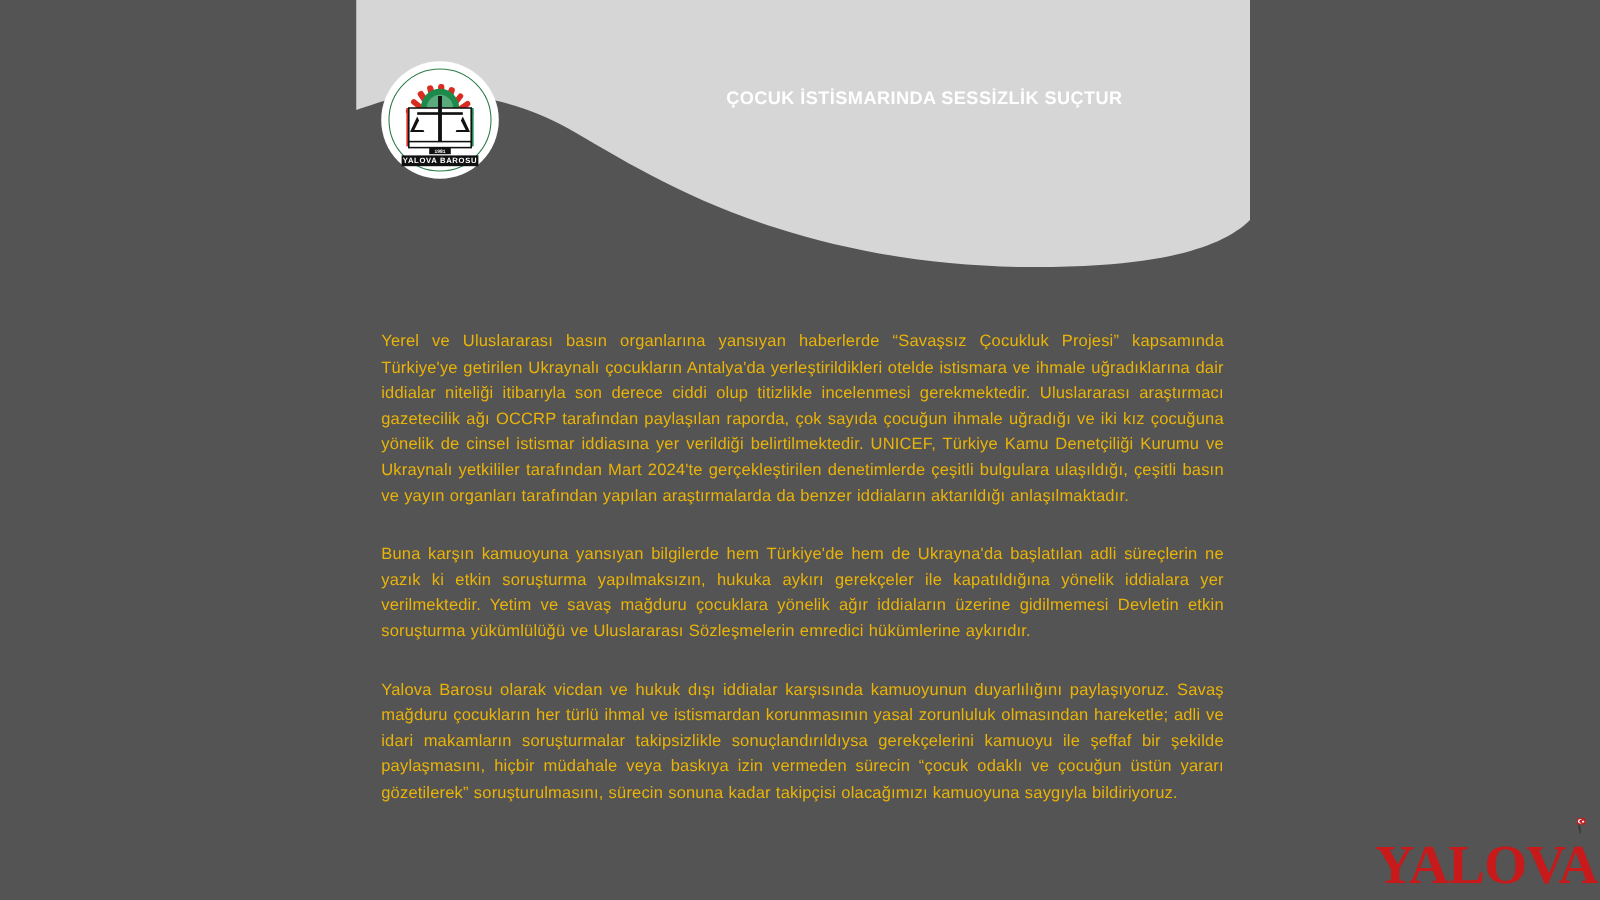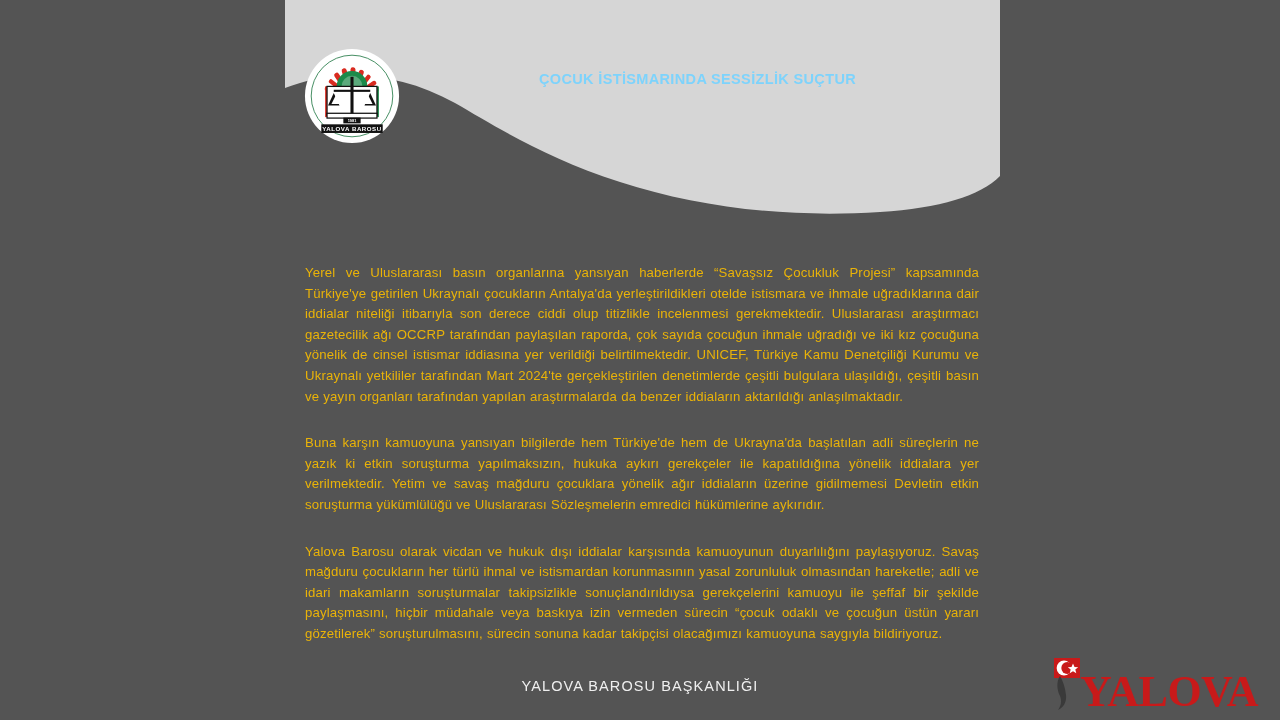--- a/index.html
+++ b/index.html
@@ -40,25 +40,25 @@
     left: 304px;
     top: 48px;
     width: 96px;
     height: 96px;
     z-index: 4;
   }
 
   
   .header-title {
     position: absolute;
-    left: 539px;
+    left: 581px;
     top: 70px;
     width: 420px;
     z-index: 5;
-    color: #7dd3fc;
+    color: #ffffff;
     font-size: 14.5px;
     font-weight: bold;
     letter-spacing: 0.35px;
     line-height: 1.3;
     white-space: nowrap;
   }
 
   
   .body-copy {
     position: absolute;
@@ -88,26 +88,27 @@
     text-align: center;
     z-index: 3;
     color: #efefef;
     font-size: 14.5px;
     letter-spacing: 1.1px;
   }
 
   
   .watermark {
     position: absolute;
-    right: 22px;
+    right: 2px;
     bottom: 8px;
     z-index: 6;
     display: flex;
     align-items: flex-end;
     height: 58px;
+    flex-direction: column;
   }
   .watermark-mark {
     width: 34px;
     height: 56px;
     position: relative;
     margin-right: -4px;
   }
   .watermark-text {
     font-family: "Liberation Serif", serif;
     font-size: 44px;
@@ -184,21 +185,20 @@
   </svg>
 
   <div class="header-title">ÇOCUK İSTİSMARINDA SESSİZLİK SUÇTUR</div>
 
   <div class="body-copy">
     <p>Yerel ve Uluslararası basın organlarına yansıyan haberlerde “Savaşsız Çocukluk Projesi” kapsamında Türkiye'ye getirilen Ukraynalı çocukların Antalya'da yerleştirildikleri otelde istismara ve ihmale uğradıklarına dair iddialar  niteliği itibarıyla son derece ciddi olup titizlikle incelenmesi gerekmektedir. Uluslararası araştırmacı gazetecilik ağı OCCRP tarafından paylaşılan raporda, çok sayıda çocuğun ihmale uğradığı ve iki kız çocuğuna yönelik de cinsel istismar iddiasına yer verildiği belirtilmektedir. UNICEF, Türkiye Kamu Denetçiliği Kurumu ve Ukraynalı yetkililer tarafından Mart 2024'te gerçekleştirilen denetimlerde çeşitli bulgulara ulaşıldığı, çeşitli basın ve yayın organları tarafından yapılan araştırmalarda da benzer iddiaların aktarıldığı anlaşılmaktadır.</p>
     <p>Buna karşın kamuoyuna yansıyan bilgilerde hem Türkiye'de hem de Ukrayna'da başlatılan adli süreçlerin ne yazık ki etkin soruşturma yapılmaksızın, hukuka aykırı gerekçeler ile kapatıldığına yönelik iddialara yer verilmektedir.   Yetim ve savaş mağduru çocuklara yönelik ağır iddiaların üzerine gidilmemesi Devletin etkin soruşturma yükümlülüğü ve Uluslararası Sözleşmelerin emredici hükümlerine aykırıdır.</p>
     <p>Yalova Barosu olarak vicdan ve hukuk dışı iddialar karşısında kamuoyunun duyarlılığını paylaşıyoruz. Savaş mağduru çocukların her türlü ihmal ve istismardan korunmasının yasal zorunluluk olmasından hareketle; adli ve idari makamların soruşturmalar takipsizlikle sonuçlandırıldıysa gerekçelerini kamuoyu ile şeffaf bir şekilde paylaşmasını, hiçbir müdahale veya baskıya izin vermeden sürecin “çocuk odaklı ve çocuğun üstün yararı gözetilerek” soruşturulmasını, sürecin sonuna kadar takipçisi olacağımızı kamuoyuna saygıyla bildiriyoruz.</p>
   </div>
 
-  <div class="signature">YALOVA BAROSU BAŞKANLIĞI</div>
 
   <div class="watermark">
     <svg class="watermark-mark" viewBox="0 0 34 56">
       <path d="M4,2 L30,2 L30,22 L4,22 Z" fill="#c81a1a"></path>
       <circle cx="14" cy="12" r="7.4" fill="#ffffff"></circle>
       <circle cx="17.2" cy="12" r="5.9" fill="#c81a1a"></circle>
       <path d="M23,7.6 L24.5,11.1 L28.2,11.3 L25.3,13.6 L26.3,17.2 L23,15.2 L19.7,17.2 L20.7,13.6 L17.8,11.3 L21.5,11.1 Z" fill="#ffffff"></path>
       <path d="M10,20 C 6,26 7,34 10,40 C 12,45 11,50 8,54 C 13,52 17,46 16,39 C 15,31 13,25 10,20 Z" fill="#3a3a3a"></path>
     </svg>
     <span class="watermark-text">YALOVA</span>

